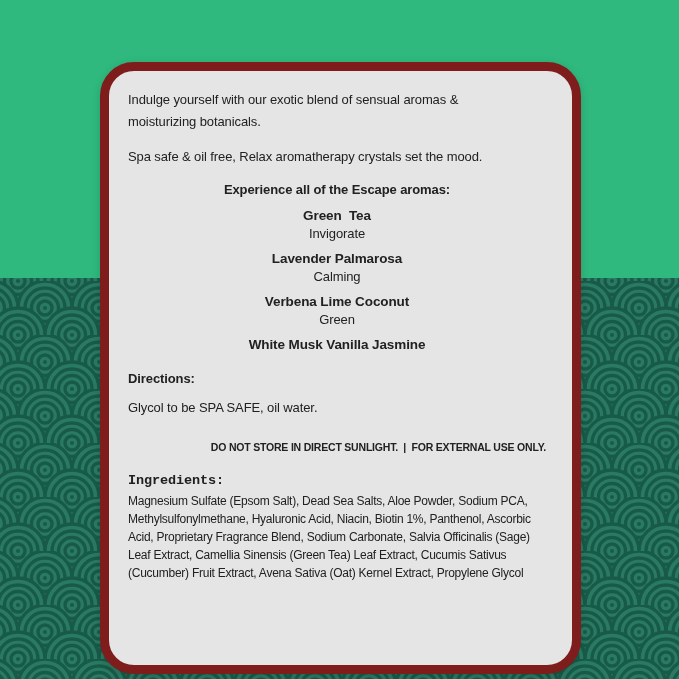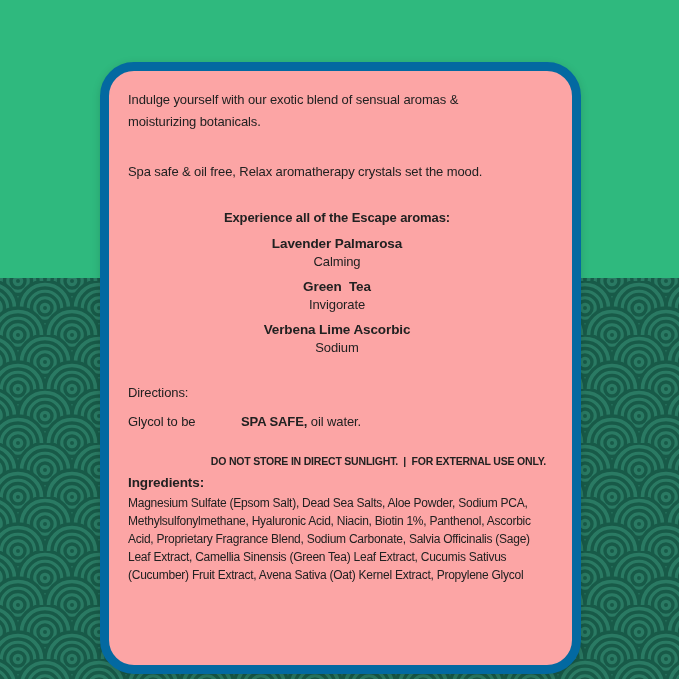--- a/index.html
+++ b/index.html
@@ -15,60 +15,60 @@
     position:absolute;left:0;top:0;width:679px;height:278px;
     background:#2FB97E;
   }
   .bg-wave{
     position:absolute;left:0;top:278px;display:block;
   }
   .card{
     position:absolute;left:100px;top:62px;
     width:481px;height:612px;
     box-sizing:border-box;
-    background:#fca5a5;
-    border:9px solid #0369a1;
+    background:#e5e5e5;
+    border:9px solid #7f1d1d;
     border-radius:34px;
     padding:18px 26px 0 19px;
     overflow:hidden;
     box-shadow:0 2px 8px rgba(0,0,0,0.15);
   }
   .pre{white-space:pre;}
-  .b{font-weight:bold;margin-left:42px;}
+  .b{font-weight:normal;}
   .intro{
     font-size:13px;line-height:22px;letter-spacing:-0.1px;margin:0;
   }
   .spa-line{
-    font-size:13px;line-height:22px;letter-spacing:-0.1px;margin-top:28px;
+    font-size:13px;line-height:22px;letter-spacing:-0.1px;margin-top:13px;
   }
   .aromas-heading{
     font-size:13px;line-height:20px;font-weight:bold;text-align:center;
-    margin-top:25px;letter-spacing:-0.1px;
+    margin-top:12px;letter-spacing:-0.1px;
   }
   .aroma{margin-top:7px;text-align:center;}
   .aroma-name{font-size:13.5px;line-height:18px;font-weight:bold;letter-spacing:-0.1px;}
   .aroma-trait{font-size:13px;line-height:18px;letter-spacing:-0.1px;}
   .dir-heading{
-    font-size:13px;line-height:17px;font-weight:normal;margin-top:27px;letter-spacing:-0.1px;
+    font-size:13px;line-height:17px;font-weight:bold;margin-top:16px;letter-spacing:-0.1px;
   }
   .dir-body{
     font-size:13px;line-height:17.5px;letter-spacing:-0.1px;
   }
   .proven-line{
     font-size:13px;line-height:18px;margin-top:12px;letter-spacing:-0.1px;white-space:pre;
   }
   .water-line{
     font-size:13px;line-height:18px;letter-spacing:-0.1px;
   }
   .warning-line{
     font-size:10.5px;line-height:18px;font-weight:bold;text-align:right;
     margin-top:21px;letter-spacing:-0.2px;
   }
   .ing-heading{
-    font-size:13.5px;line-height:22px;font-weight:bold;margin-top:2px;letter-spacing:-0.1px;
+    font-size:13.5px;line-height:22px;font-weight:bold;margin-top:14px;letter-spacing:-0.1px;font-family:Liberation Mono, monospace;
   }
   .ing-body{
     font-size:12px;line-height:18px;letter-spacing:-0.25px;
   }
 </style>
 </head>
 <body>
 
 <div class="stage">
 
@@ -97,32 +97,33 @@
   <div class="card">
 
     <div class="intro pre">Indulge yourself with our exotic blend of sensual aromas &amp;
 moisturizing botanicals.</div>
 
     <div class="spa-line">Spa safe &amp; oil free, Relax aromatherapy crystals set the mood.</div>
 
     <div class="aromas-heading">Experience all of the Escape aromas:</div>
 
     <div class="aroma">
+      <div class="aroma-name">Green &nbsp;Tea</div>
+      <div class="aroma-trait">Invigorate</div>
+    </div>
+    <div class="aroma">
       <div class="aroma-name">Lavender Palmarosa</div>
       <div class="aroma-trait">Calming</div>
     </div>
     <div class="aroma">
-      <div class="aroma-name">Green &nbsp;Tea</div>
-      <div class="aroma-trait">Invigorate</div>
+      <div class="aroma-name">Verbena Lime Coconut</div>
+      <div class="aroma-trait">Green</div>
     </div>
     <div class="aroma">
-      <div class="aroma-name">Verbena Lime Ascorbic</div>
-      <div class="aroma-trait">Sodium</div>
-    </div>
-    <div class="aroma">
+      <div class="aroma-name">White Musk Vanilla Jasmine</div>
     </div>
 
     <div class="dir-heading">Directions:</div>
 
     <div class="proven-line"><span>Glycol to be </span><span class="b">SPA SAFE,</span><span> oil water.</span></div>
 
     <div class="warning-line pre">DO NOT STORE IN DIRECT SUNLIGHT. &nbsp;| &nbsp;FOR EXTERNAL USE ONLY.</div>
 
     <div class="ing-heading">Ingredients:</div>
     <div class="ing-body pre">Magnesium Sulfate (Epsom Salt), Dead Sea Salts, Aloe Powder, Sodium PCA,

